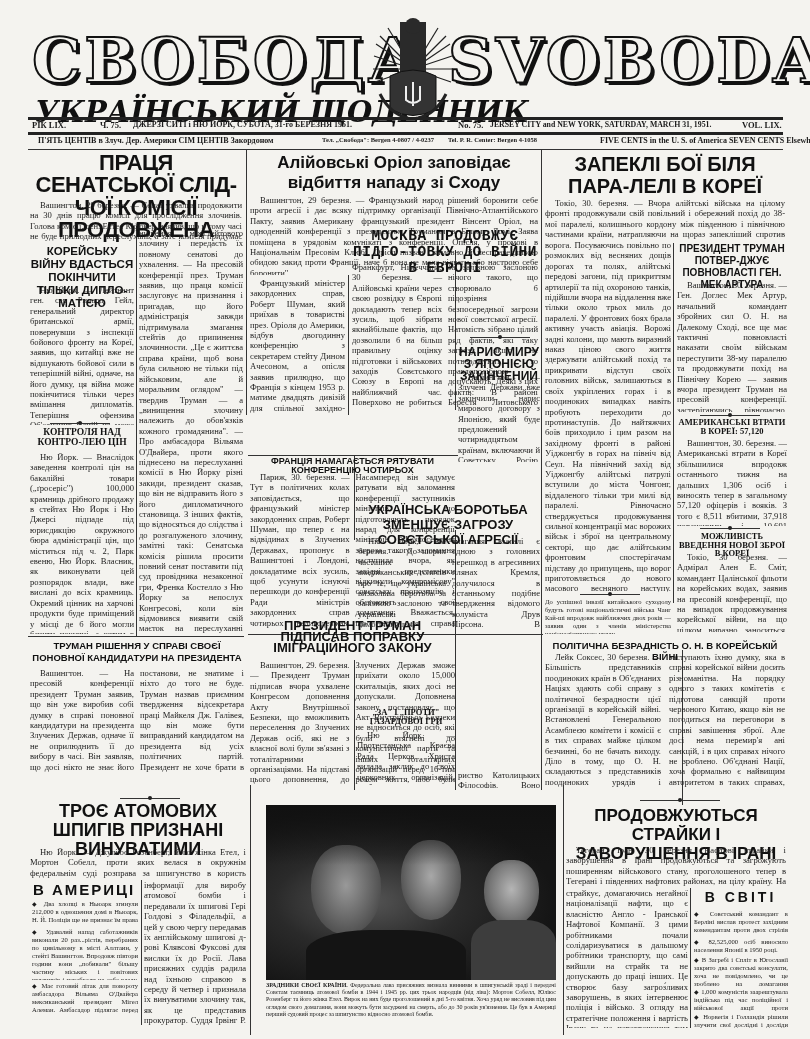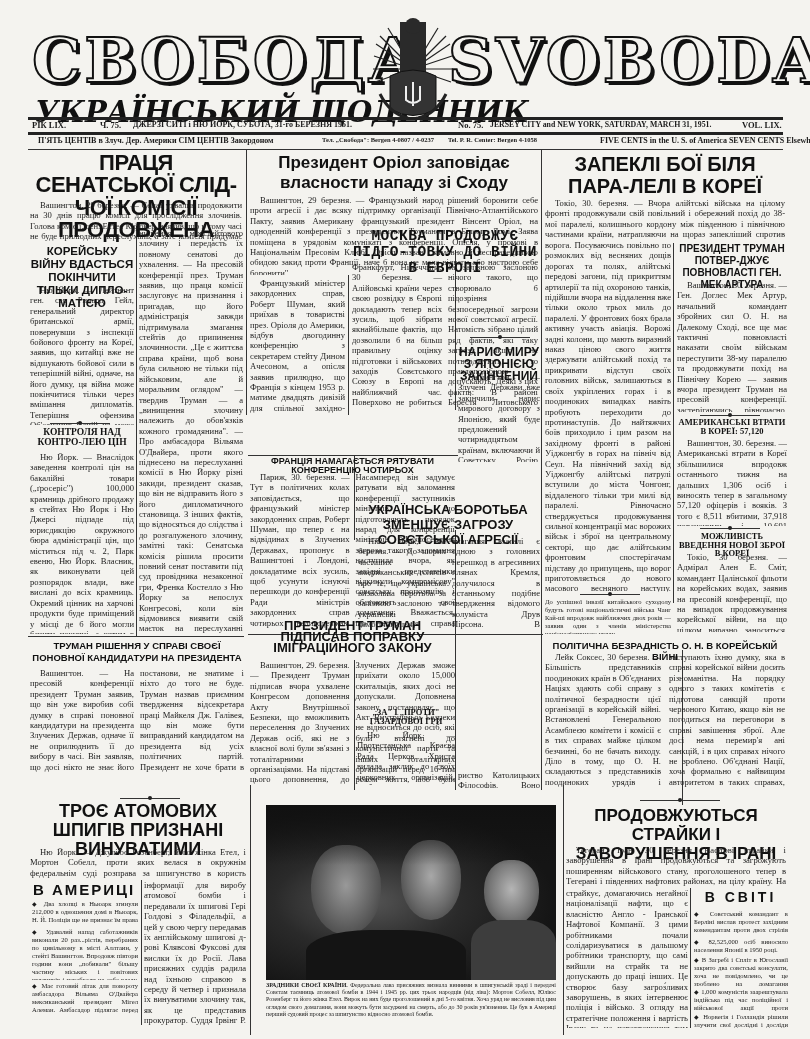--- a/index.html
+++ b/index.html
@@ -127,21 +127,21 @@
   <div class="txt ind" style="left:30px; top:200px; width:212px; height:42px;">Вашингтон, 29 березня. — Сенат ухвалив продовжити на 30 днів працю комісії для прослідження злочинів. Голова комісії, сен. Естес Кіфовер, заявив, що в тому часі не буде прилюдних переслухань, а зате комісія придумає способів для вини-</div>
   <div class="txt" style="left:139px; top:228px; width:104px; height:405px;">нищення міжстейтового злочину і передасть їх повному сенатові до ухвалення. — На пресовій конференції през. Труман заявив, що праця комісії заслуговує на признання і пригадав, що його адміністрація завжди підтримувала змагання стейтів до припинення злочинности. „Це є життєва справа країни, щоб вона була сильною не тільки під військовим, але й моральним оглядом" — твердив Труман — а „винищення злочину належить до обов'язків кожного громадянина". — Про амбасадора Вільяма О'Двайера, проти якого піднесено на переслуханні комісії в Ню Йорку різні закиди, президент сказав, що він не відправить його з його дипломатичного становища. З інших фактів, що відносяться до слідства і до розгалуженого злочину, замітні такі: Сенатська комісія рішила просити повний сенат поставити під суд провідника незаконної гри, Френка Костелло з Ню Йорку за непослух Конгресові, коли він відмовився виявити свій маєток на переслуханні комісії. — Заступник головного комісаря поліції в Ню Йорку, Абрагам Голдман, зрезигнував зі становища, коли директор Федерального Слідчого Бюра, Едгар Гувер, вказав перед сенатською комісією, що він мав у приязні з Ірвінгом Шерманом, одним з провідників підземної гри. — Губ. стейту Ню Йорк, Томас Е. Дюї назначив п'ять визначних людей членами стейтової комісії для прослідження незаконної гри в курортовій місцевості Саратога Спрінгс. Головою комісії назначений давніший член стейтового верховного суду, Джозеф М. Проскауер. — Незалежно від цих фактів сенатська підкомісія, яка прослідкує протекційну систему в Фінансовій Корпорації Відбудови, стверджила, що визначні громадяни перепродували військові матеріали.</div>
 
   <div class="hl" style="left:30px; top:245px; width:104px; font-size:11.5px; line-height:13px;">КОРЕЙСЬКУ ВІЙНУ ВДАСТЬСЯ ПОКІНЧИТИ ТІЛЬКИ ДИПЛО-МАТІЄЮ</div>
   <div class="txt ind" style="left:30px; top:285px; width:104px; height:140px;">Ню Йорк. — Лейтнант ген. сер Ричард Гейл, генеральний директор британської армії, повернувши з інспекції бойового фронту на Кореї, заявив, що китайці вже не відшукають бойової сили в теперішній війні, одначе, на його думку, ця війна може покінчитися тільки через вмішання дипломатів. Теперішня офензива Об'єднаних Націй не може поступити до манджурського кордону, бо внаслідок цього була б продовжена лінія постачання для О. Н., а була б скорочена для китайських комуністів. Генерал признав, що китайці добре воюють.</div>
 
   <div class="orn" style="left:50px; top:423px; width:60px;"></div>
   <div class="hl" style="left:30px; top:428px; width:104px; font-size:9.5px; font-family:'Liberation Serif',serif;">КОНТРОЛЯ НАД КОНТРО-ЛЕЮ ЦІН</div>
   <div class="txt ind" style="left:30px; top:452px; width:104px; height:182px;">Ню Йорк. — Внаслідок заведення контролі цін на бакалійні товари („ґросеріс") 100,000 крамниць дрібного продажу в стейтах Ню Йорк і Ню Джерсі підпаде під юрисдикцію окружного бюра адміністрації цін, що міститься під ч. 2, Парк евеню, Ню Йорк. Власник, як виконувати цей розпорядок влади, вже вислані до всіх крамниць. Окремий цінник на харчові продукти буде приміщений у місці де б його могли бачити покупці, а котим в першу чергу є домашні хазяйки. Оба згадані стейти становлять 60 відсотків харчового бизнесу цілої країни, отже від застосування закону в цій окрузі залежатиме успіх цієї операції закону в цілій країні. Влада звертається до всіх покупців, а в першу чергу до господинь, щоб вони притримувалися цінника і жадали його виконання від власників і управителів крамниць. Якщо господиня має підозріння, що хтось не притримується цінника, має зажадати посвідки від управителя крамниці на оплату за якийсь артикул і донести про це до бюра адміністрації цін.</div>
 
-  <div class="hl" style="left:250px; top:153px; width:288px; font-size:17px; line-height:20px;">Президент Оріол заповідає власности нападу зі Сходу</div>
+  <div class="hl" style="left:250px; top:153px; width:288px; font-size:17px; line-height:20px;">Алійовські Оріол заповідає відбиття нападу зі Сходу</div>
   <div class="txt ind" style="left:250px; top:195px; width:288px; height:80px;">Вашингтон, 29 березня. — Французький народ рішений боронити себе проти агресії і дає всяку підтримку організації Північно-Атлантійського Пакту, заявив Американу французький президент Вінсент Оріол, на одноденній конференції з президентом Труманом в Білому Домі. Заява поміщена в урядовім комунікаті з конференції. Опісля, у промові в Національнім Пресовім Клюбі, Оріол назвав „вимовно й несправедливою обидою закид проти Франції, наче б вона не мала відваги або настрою себе боронити".</div>
   <div class="txt ind" style="left:250px; top:278px; width:95px; height:136px;">Французький міністер закордонних справ, Роберт Шуман, який приїхав в товаристві през. Оріоля до Америки, відбув двогодинну конференцію з секретарем стейту Дином Ачесоном, а опісля заявив прилюдно, що Франція з кінцем 1953 р. матиме двадцять дивізій для спільної західно-европейської сили, яка стоїть під командою ген. Двайта Д. Айзенгавера. Він теж додав, що Франція не домагається нової фінансової допомоги від ЗДА і що має під своєю контролею всі оборонні проблеми, включаючи й контролю над комуністами у нутрі Франції. При найближчих парляментарних виборах цього року французькі комуністи втратять свою силу, заявив Шуман. — Після гостини у Вашингтоні през. Оріоль приїде на три дні до Ню Йорку, а звідси віїде до Канади.</div>
 
   <div class="hl" style="left:352px; top:228px; width:186px; font-size:14.5px; line-height:16px; letter-spacing:0.5px;font-family:Liberation Mono, monospace;">МОСКВА ПРОДОВЖУЄ ПІДГО-ТОВКУ ДО ВІЙНИ В ЕВРОПІ</div>
   <div class="txt" style="left:352px; top:262px; width:186px; height:152px; column-count:2; column-gap:6px;">Франкфурт, Німеччина, 30 березня. — Алійовські країни через свою розвідку в Європі докладають тепер всіх зусиль, щоб зібрати якнайбільше фактів, що дозволили б на більш правильну оцінку підготовки і військових заходів Совєтського Союзу в Европі на найближчий час. Поверхово не робиться за залізною заслоною нічого такого, що створювало б підозріння безпосередньої загрози нової совєтської агресії. Натомість зібрано цілий ряд фактів, які таку загрозу, якщо не потверджують, то правдоподібною допускають. Деякі з цих фактів: В районі Берестя Литовського большевики сконцентрували величезну кількість льокомотив та вантажних вагонів, що дозволило б впродовж найкоротшого часу перекинути на захід всіх десять совєтських дивізій в повному вирядді. В Польщі ведуться інтензивні роботи над поширенням і розбудовою мілітарних доріг. Звернена пильна увага на зміну ширини залізничних шляхів сполучення від трасу загальної зміни спрямованих на захід. Збудована сіть шляхів через Віслу. Продовжується дальша розбудова густої сітки аеродромів в Східній Німеччині. Розбудовуються морські бази в балтійських країнах, а вишкіл совєтських резервістів має виразно офензивний характер.</div>
 
   <div class="orn" style="left:470px; top:337px; width:60px;"></div>
   <div class="hl" style="left:458px; top:346px; width:82px; font-size:12px; line-height:12px;">НАРИС МИРУ З ЯПОНІЄЮ ЗАКІНЧЕНИЙ</div>
   <div class="txt ind" style="left:458px; top:372px; width:82px; height:90px;">Вашингтон. — Злучені Держави вже закінчили нарис мирового договору з Японією, який буде предложений чотирнадцятьом країнам, включаючи й Совєтську Росію. Переговори з Японією від спеціальний амбасадор Джан Фостер Даллес. Нарис заявляє засади лібералізмі. Він признає пов'язки суверенні права над територією і створення армії, оди не, що Японія мусить застерігати за Америкою необмежене право утримувати війську бази на японських островах і в інших точках, які будуть уконтрольованих США.</div>
 

